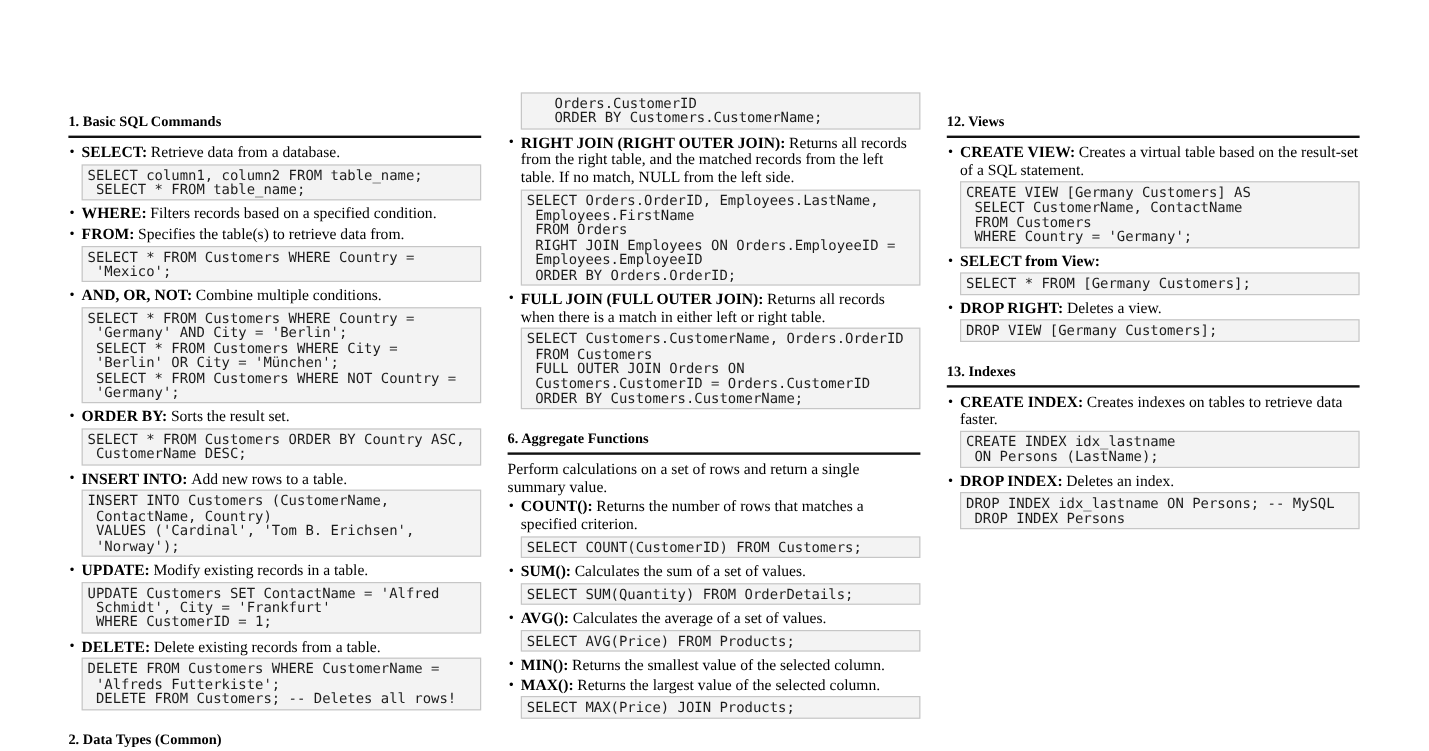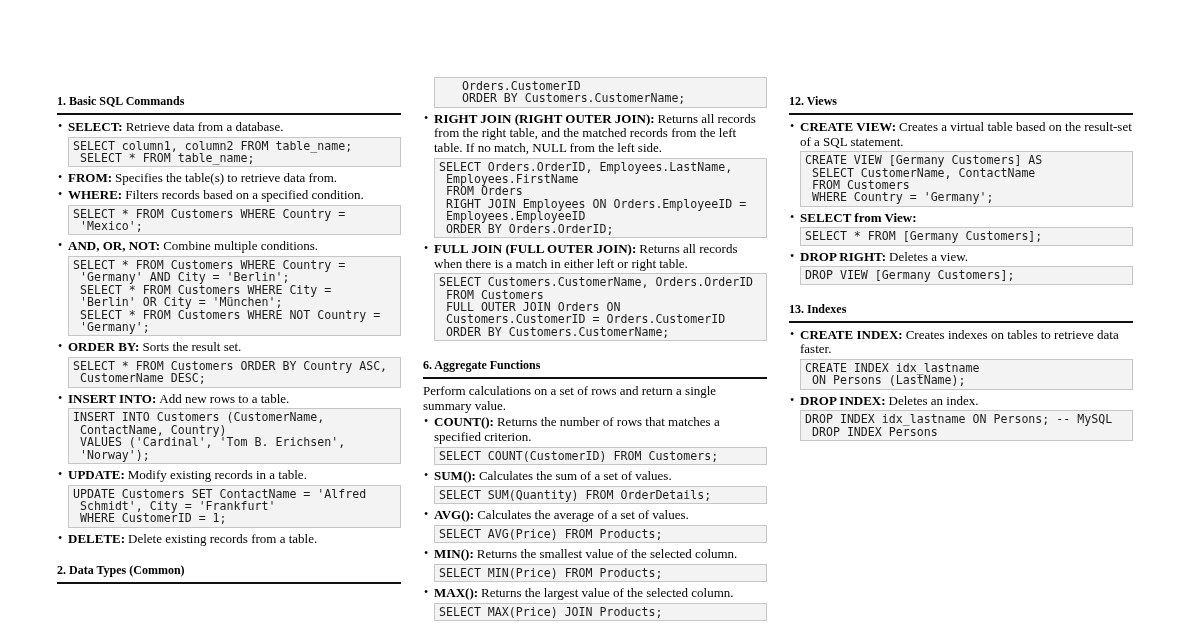--- a/index.html
+++ b/index.html
@@ -38,22 +38,22 @@
 </style>
 </head>
 <body>
 
 <div class="page">
   <div class="col">
       <h2 class="section-heading">1. Basic SQL Commands</h2>
       <div class="item"><span class="term">SELECT:</span><span class="desc">Retrieve data from a database.</span></div>
       <pre class="code-block">SELECT column1, column2 FROM table_name;
  SELECT * FROM table_name;</pre>
+      <div class="item"><span class="term">WHERE:</span><span class="desc">Filters records based on a specified condition.</span></div>
       <div class="item"><span class="term">FROM:</span><span class="desc">Specifies the table(s) to retrieve data from.</span></div>
-      <div class="item"><span class="term">WHERE:</span><span class="desc">Filters records based on a specified condition.</span></div>
       <pre class="code-block">SELECT * FROM Customers WHERE Country =
  'Mexico';</pre>
       <div class="item"><span class="term">AND, OR, NOT:</span><span class="desc">Combine multiple conditions.</span></div>
       <pre class="code-block">SELECT * FROM Customers WHERE Country =
  'Germany' AND City = 'Berlin';
  SELECT * FROM Customers WHERE City =
  'Berlin' OR City = 'München';
  SELECT * FROM Customers WHERE NOT Country =
  'Germany';</pre>
       <div class="item"><span class="term">ORDER BY:</span><span class="desc">Sorts the result set.</span></div>
@@ -62,20 +62,23 @@
       <div class="item"><span class="term">INSERT INTO:</span><span class="desc">Add new rows to a table.</span></div>
       <pre class="code-block">INSERT INTO Customers (CustomerName,
  ContactName, Country)
  VALUES ('Cardinal', 'Tom B. Erichsen',
  'Norway');</pre>
       <div class="item"><span class="term">UPDATE:</span><span class="desc">Modify existing records in a table.</span></div>
       <pre class="code-block">UPDATE Customers SET ContactName = 'Alfred
  Schmidt', City = 'Frankfurt'
  WHERE CustomerID = 1;</pre>
       <div class="item"><span class="term">DELETE:</span><span class="desc">Delete existing records from a table.</span></div>
+      <pre class="code-block">DELETE FROM Customers WHERE CustomerName =
+ 'Alfreds Futterkiste';
+ DELETE FROM Customers; -- Deletes all rows!</pre>
       <h2 class="section-heading">2. Data Types (Common)</h2>
     </div>
   <div class="col">
       <pre class="code-block"> Orders.CustomerID
  ORDER BY Customers.CustomerName;</pre>
       <div class="item"><span class="term">RIGHT JOIN (RIGHT OUTER JOIN):</span><span class="desc">Returns all records from the right table, and the matched records from the left table. If no match, NULL from the left side.</span></div>
       <pre class="code-block">SELECT Orders.OrderID, Employees.LastName,
  Employees.FirstName
  FROM Orders
  RIGHT JOIN Employees ON Orders.EmployeeID =
@@ -89,21 +92,20 @@
  ORDER BY Customers.CustomerName;</pre>
       <h2 class="section-heading">6. Aggregate Functions</h2>
       <p class="para">Perform calculations on a set of rows and return a single summary value.</p>
       <div class="item"><span class="term">COUNT():</span><span class="desc">Returns the number of rows that matches a specified criterion.</span></div>
       <pre class="code-block">SELECT COUNT(CustomerID) FROM Customers;</pre>
       <div class="item"><span class="term">SUM():</span><span class="desc">Calculates the sum of a set of values.</span></div>
       <pre class="code-block">SELECT SUM(Quantity) FROM OrderDetails;</pre>
       <div class="item"><span class="term">AVG():</span><span class="desc">Calculates the average of a set of values.</span></div>
       <pre class="code-block">SELECT AVG(Price) FROM Products;</pre>
       <div class="item"><span class="term">MIN():</span><span class="desc">Returns the smallest value of the selected column.</span></div>
-      <pre class="code-block">SELECT MIN(Price) FROM Products;</pre>
       <div class="item"><span class="term">MAX():</span><span class="desc">Returns the largest value of the selected column.</span></div>
       <pre class="code-block">SELECT MAX(Price) JOIN Products;</pre>
     </div>
   <div class="col">
       <h2 class="section-heading">12. Views</h2>
       <div class="item"><span class="term">CREATE VIEW:</span><span class="desc">Creates a virtual table based on the result-set of a SQL statement.</span></div>
       <pre class="code-block">CREATE VIEW [Germany Customers] AS
  SELECT CustomerName, ContactName
  FROM Customers
  WHERE Country = 'Germany';</pre>

